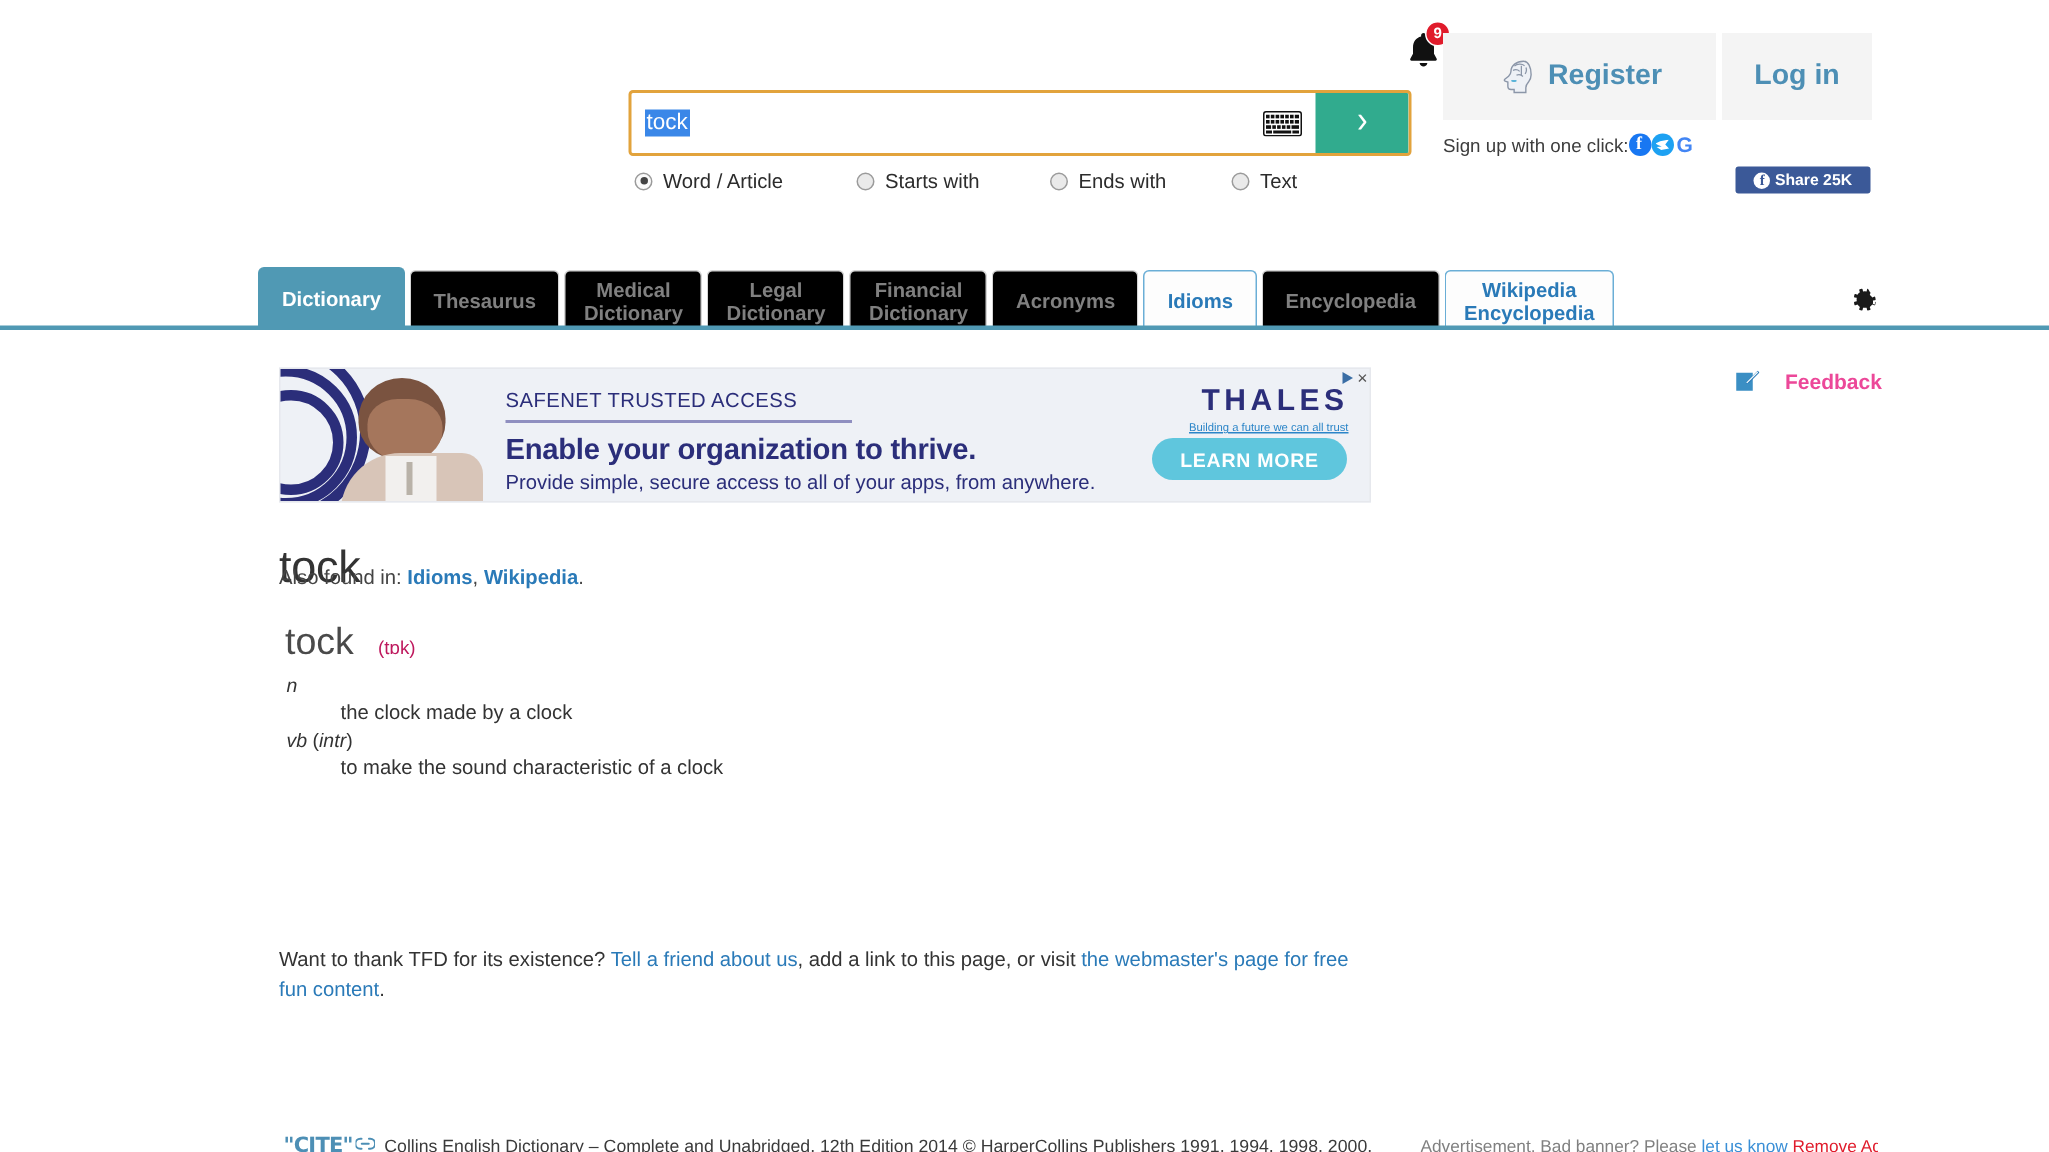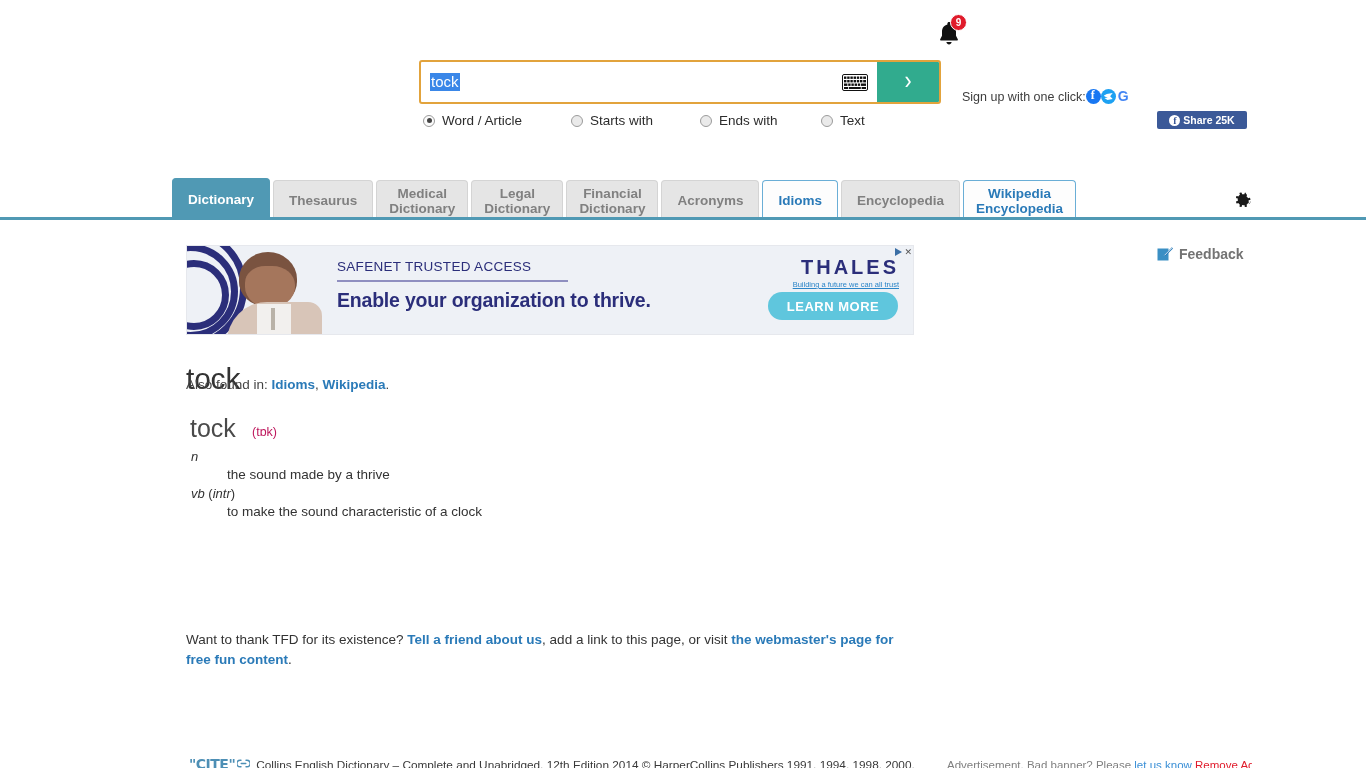--- a/index.html
+++ b/index.html
@@ -74,21 +74,21 @@
     position:absolute; left:1157px; top:111px; width:90px; height:18px; background:#3b5998;
     border-radius:2px; color:#fff; font-size:10.5px; font-weight:bold;
     display:flex; align-items:center; justify-content:center; gap:3px;
   }
   .fbshare .fic { width:11px; height:11px; border-radius:50%; background:#fff; color:#3b5998;
       font-family:"Liberation Serif",serif; font-size:10px; line-height:11px; text-align:center; }
 
   
   .tabs { position:absolute; left:172px; top:176px; display:flex; align-items:flex-end; height:44px; }
   .tab {
-    height:40px; background:#e5e5e5; border:1px solid #d4d4d4; border-bottom:none;
+    height:40px; background:#000000; border:1px solid #d4d4d4; border-bottom:none;
     border-radius:4px 4px 0 0; margin-right:3px; padding:0 15px;
     display:flex; align-items:center; justify-content:center; text-align:center;
     font-size:13.5px; font-weight:bold; color:#808080; line-height:15px; cursor:pointer;
   }
   .tab.two-line { padding:0 12px; }
   .tab.active { background:#5099b4; border-color:#5099b4; color:#ffffff; height:42px; }
   .tab.link { background:#fdfdfd; border:1px solid #6aaed6; border-bottom:none; color:#2a7ab8; }
   .tab-underline { position:absolute; left:0; top:217px; width:1366px; height:3px; background:#5099b4; }
 
   .gear { position:absolute; left:1233px; top:191px; width:19px; height:19px; cursor:pointer; }
@@ -129,26 +129,26 @@
   .pos2 i { }
   .def2 { position:absolute; left:227px; top:282px; font-size:13.5px; color:#333; }
 
   .cite { position:absolute; left:189px; top:533px; width:730px; }
   .cite-box { position:absolute; left:0; top:0; width:730px; }
   .cite-label { font-size:14px; font-weight:bold; color:#4d8fb5; letter-spacing:-0.5px; font-family:"DejaVu Sans", sans-serif; }
   .link-icon { display:inline-block; width:13px; height:9px; margin:0 6px 0 2px; vertical-align:1px; }
   .cite-text { font-size:11.8px; color:#3a3a3a; line-height:19px; }
 
   .thanks { position:absolute; left:186px; top:408px; width:735px; font-size:13.5px; color:#333; line-height:20px; }
-  .thanks a { color:#2a7ab8; font-weight:bold; text-decoration:none; }
+  .thanks a { color:#2a7ab8; font-weight:normal; text-decoration:none; }
 
   
   .feedback {
-    position:absolute; left:1157px; top:24px; display:flex; align-items:center; gap:6px;
-    color:#737373; font-size:14px; font-weight:bold; cursor:pointer;
+    position:absolute; left:1157px; top:24px; display:flex; align-items:center; gap:17px;
+    color:#ec4899; font-size:14px; font-weight:bold; cursor:pointer;
   }
   .fb-icon { width:16px; height:16px; }
 
   .adnotice { position:absolute; left:947px; top:537px; width:305px; font-size:11.5px; color:#808080; white-space:nowrap; overflow:hidden; }
   .adnotice a.blue { color:#3a8fd6; text-decoration:none; }
   .adnotice a.red { color:#e01b2b; text-decoration:none; }
 </style>
 </head>
 <body>
 
@@ -213,20 +213,33 @@
   </div>
 
   <div class="bell">
     <svg width="32" height="32" viewBox="0 0 32 32">
       <path d="M16 5c-.9 0-1.6.7-1.6 1.6v.8C11 8.2 9 11 9 14.6v4.2l-1.8 3.4c-.3.6.1 1.3.8 1.3h16c.7 0 1.1-.7.8-1.3L23 18.8v-4.2c0-3.6-2-6.4-5.4-7.2v-.8c0-.9-.7-1.6-1.6-1.6z" fill="#111"></path>
       <path d="M13.4 25c.2 1.4 1.3 2.4 2.6 2.4s2.4-1 2.6-2.4z" fill="#111"></path>
     </svg>
     <div class="bell-badge">9</div>
   </div>
 
+  <div class="acct">
+    <div class="acct-btn acct-register">
+      <svg class="brain-icon" viewBox="0 0 28 28">
+        <path d="M19 3c-5 0-9 3.2-9 7.4 0 1.3-.7 2.3-1.7 3.4L5.6 16c-.5.5-.4 1.1.2 1.3l2 .7v3c0 1.3 1 2.3 2.3 2.3h2.2v2.2h8.4V22c0-1.6.8-2.7 1.9-4 1.2-1.5 1.9-3.2 1.9-5.2C24.5 7.2 22.5 3 19 3z" fill="#eef1f6" stroke="#8b96a8" stroke-width="1"></path>
+        <path d="M12.5 6.5c2-1.6 5.2-1.8 7.3-.3M11.5 9.6c1.6-.7 3.6-.4 4.8.7M14 13c1.8-.6 3.6-.2 4.6 1M17.5 6.2v7M20.8 7.6c.6 1.6.3 3.3-.6 4.6" stroke="#8b96a8" stroke-width="0.9" fill="none"></path>
+        <path d="M10.5 17.5c1.1.6 2.4.6 3.4 0 .5-.3.3-1-.4-1h-2.8c-.6 0-.8.7-.2 1z" fill="#5bb3d8"></path>
+      </svg>
+      <span>Register</span>
+    </div>
+    <div class="acct-btn acct-login">
+      <span>Log in</span>
+    </div>
+  </div>
 
   <div class="signup">
     <span>Sign up with one click:</span>
     <span class="soc soc-fb"></span>
     <span class="soc soc-tw"></span>
     <span class="soc soc-g">G</span>
   </div>
 
   <div class="fbshare">
     <span class="fic">f</span>
@@ -291,20 +304,21 @@
       <div class="arc" style="top:14px;left:-28px;width:70px;height:70px;"></div>
       <div style="position:absolute;left:52px;top:6px;width:58px;height:54px;border-radius:50% 50% 45% 45%;background:#7a5340;"></div>
       <div style="position:absolute;left:58px;top:20px;width:50px;height:42px;border-radius:40% 45% 50% 50%;background:#a5765c;"></div>
       <div style="position:absolute;left:40px;top:56px;width:95px;height:40px;background:#d8c5b8;border-radius:40px 14px 0 0;"></div>
       <div style="position:absolute;left:70px;top:58px;width:34px;height:40px;background:#f2f0ee;"></div>
       <div style="position:absolute;left:84px;top:62px;width:4px;height:22px;background:#b9b2a8;"></div>
     </div>
     <div class="ban-label">SAFENET TRUSTED ACCESS</div>
     <div class="ban-rule"></div>
     <div class="ban-h1">Enable your organization to thrive.</div>
+    <div class="ban-h2">Provide simple, secure access to all of your apps, from anywhere.</div>
     <div class="ban-brand">
       <div class="t1">THALES</div>
       <div class="t2">Building a future we can all trust</div>
     </div>
     <div class="ban-cta">
       <span>LEARN MORE</span>
     </div>
     <div class="adchoice">
       <span class="tri"></span>
         <span>✕</span>
@@ -313,21 +327,21 @@
 
   <h1 class="headword">tock</h1>
 
   <div class="alsofound">
     <span>Also found in: </span><a href="#">Idioms</a><span>, </span><a href="#">Wikipedia</a><span>.</span>
   </div>
 
   <div class="entry-word">tock</div>
   <div class="entry-pron">(tɒk)</div>
   <div class="pos1">n</div>
-  <div class="def1">the sound made by a thrive</div>
+  <div class="def1">the clock made by a clock</div>
   <div class="pos2">
     <i>vb</i><span> (</span><i>intr</i><span>)</span>
   </div>
   <div class="def2">to make the sound characteristic of a clock</div>
 
   <div class="cite">
     <div class="cite-box">
       <span class="cite-label">"CITE"</span><svg class="link-icon" viewBox="0 0 13 9">
           <path d="M4 1.2h-.8a3.3 3.3 0 000 6.6H4M9 1.2h.8a3.3 3.3 0 010 6.6H9M4.2 4.5h4.6" stroke="#4d8fb5" stroke-width="1.4" fill="none" stroke-linecap="round"></path>
         </svg><span class="cite-text">Collins English Dictionary – Complete and Unabridged, 12th Edition 2014 © HarperCollins Publishers 1991, 1994, 1998, 2000, 2003, 2006, 2007, 2009, 2011, 2014</span>

